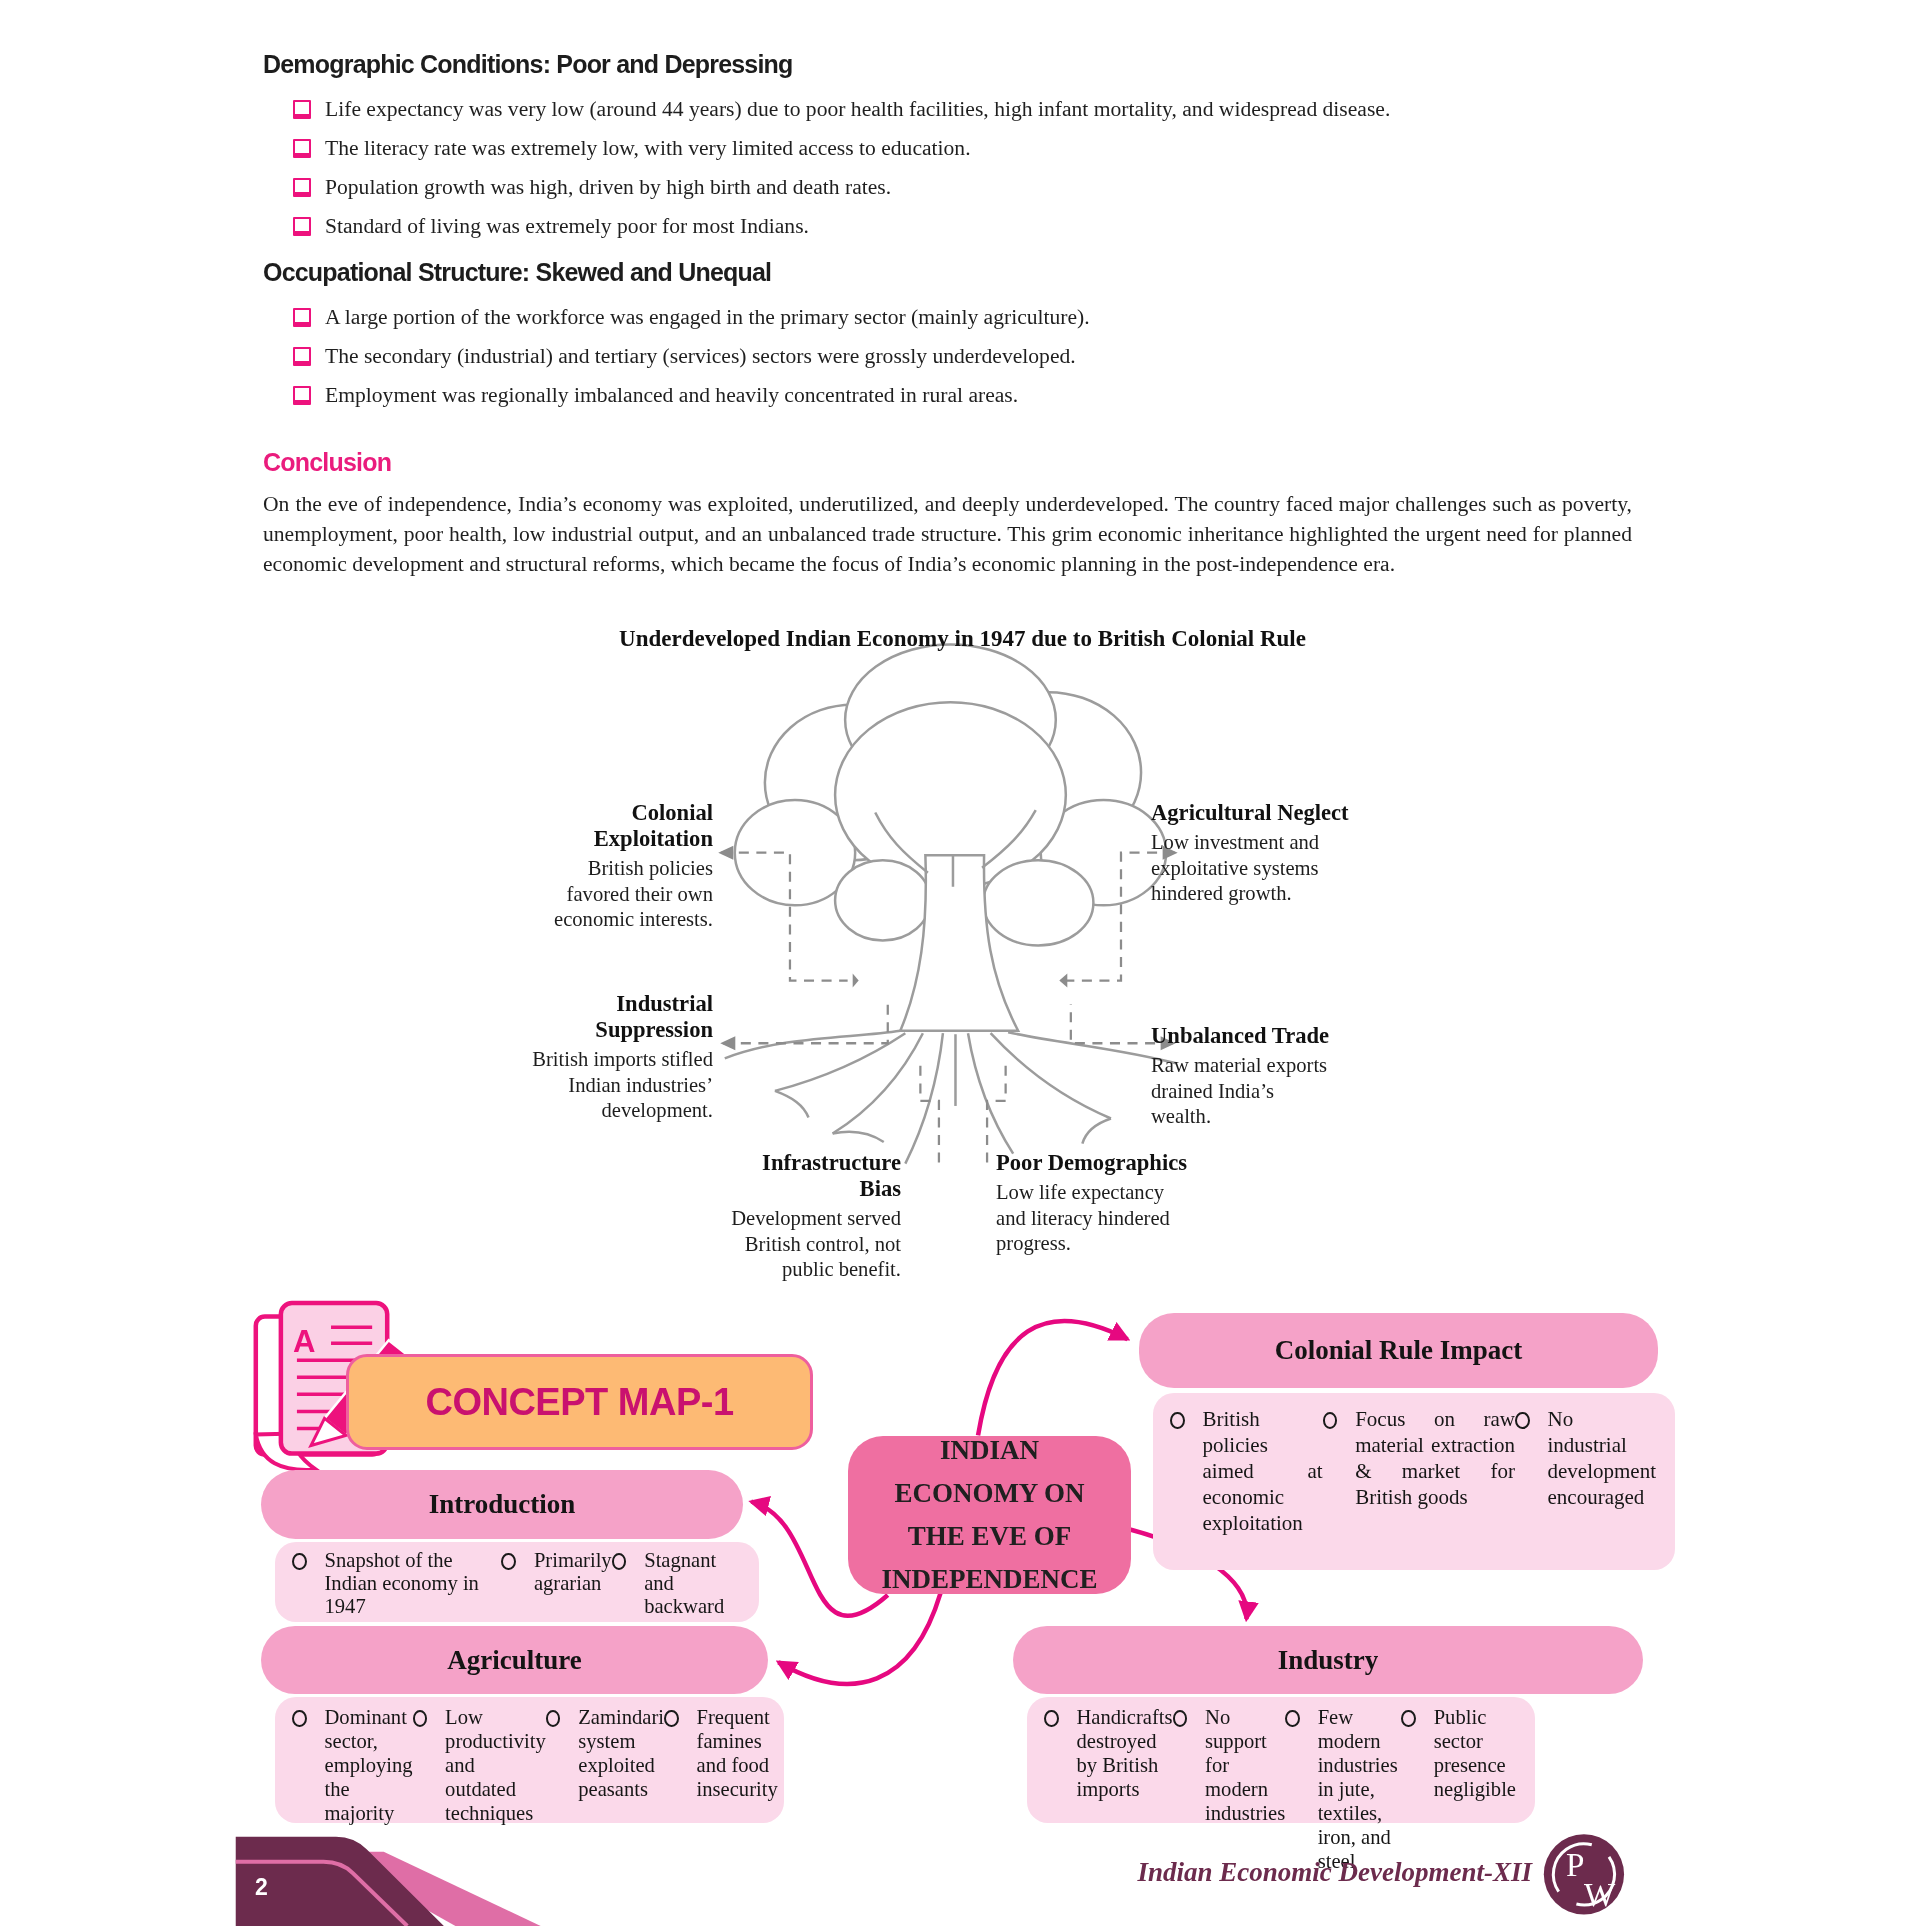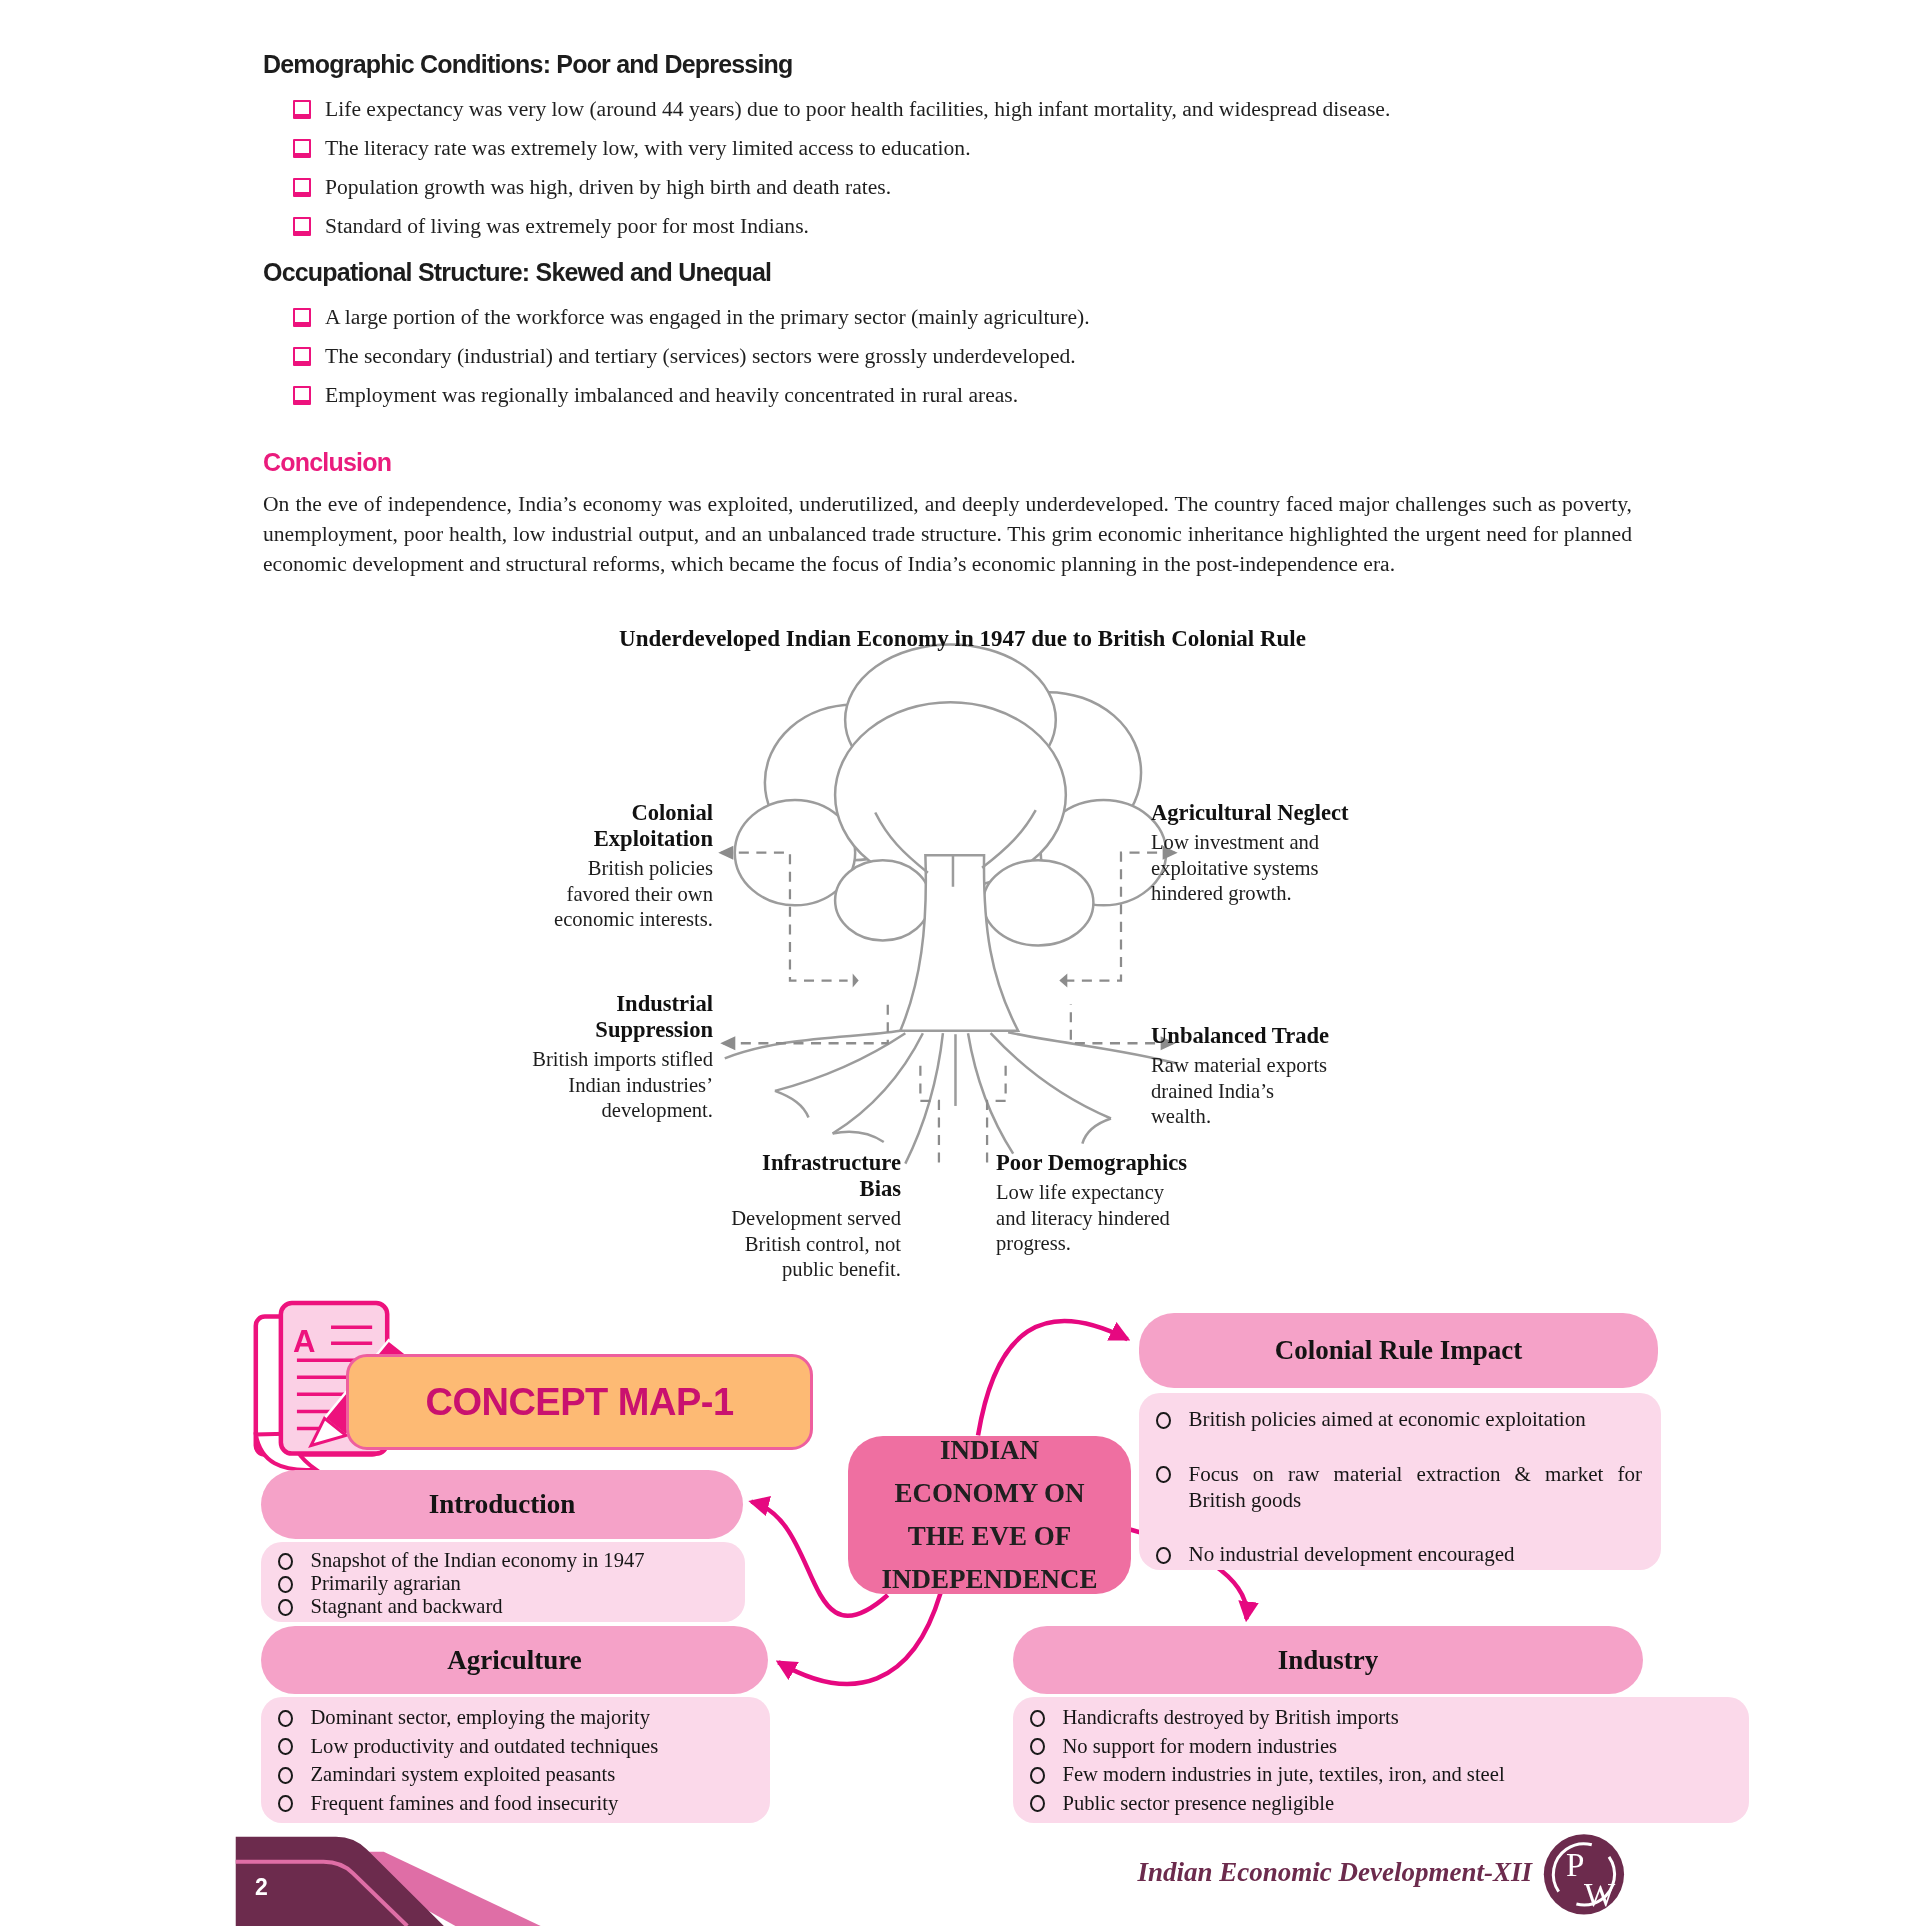--- a/index.html
+++ b/index.html
@@ -23,21 +23,21 @@
   .tal-r{text-align:right;}
   .tal-l{text-align:left;}
   
   .banner{background:#fdba74;border:3.5px solid #EE5F9E;border-radius:21px;
           display:flex;align-items:center;justify-content:center;}
   .banner-text{font-family:"Liberation Sans","DejaVu Sans",sans-serif;font-weight:bold;
                font-size:38px;letter-spacing:-0.5px;color:#C9116F;white-space:nowrap;}
   .cbox-h{background:#F5A2C8;border-radius:35px;display:flex;align-items:center;justify-content:center;
           font-weight:bold;font-size:27px;color:#141414;}
   .cbox-b{background:#FBD9EA;border-radius:21px;box-sizing:border-box;padding:13px 19px 3px 17px;
-          display:flex;flex-direction:column;}
+          display:flex;flex-direction:row;margin-left:14px;}
   .citem{display:flex;align-items:flex-start;gap:18px;font-size:21px;line-height:26px;color:#161616;}
   .citem.just .ctext{text-align:justify;}
   .ctext{flex:1;}
   .ob{flex:none;width:10.5px;height:13px;border:2px solid #1a1a1a;border-radius:50%;margin-top:5.5px;}
   .cnode{background:#EF6FA1;border-radius:35px;display:flex;flex-direction:column;
          align-items:center;justify-content:center;gap:12px;}
   .cnode div{font-weight:bold;font-size:27px;color:#202020;white-space:nowrap;}
   
   .pageno{font-family:"Liberation Sans","DejaVu Sans",sans-serif;font-weight:bold;
           font-size:23px;color:#ffffff;}
@@ -278,21 +278,21 @@
     </div>
     <div class="citem" style="font-size:20.6px;line-height:24px;">
       <span class="ob" style="margin-top:4.5px;"></span>
       <span class="ctext">Frequent famines and food insecurity</span>
     </div>
   </div>
 
   <div class="abs cbox-h" style="left:1013px;top:1626px;width:630px;height:68px;">
     <span>Industry</span>
   </div>
-  <div class="abs cbox-b" style="left:1013px;top:1697px;width:736px;height:126px;justify-content:space-between;padding-top:8px;padding-bottom:8px;">
+  <div class="abs cbox-b" style="left:1013px;top:1697px;width:508px;height:126px;justify-content:space-between;padding-top:8px;padding-bottom:8px;">
     <div class="citem" style="font-size:20.6px;line-height:24px;">
       <span class="ob" style="margin-top:4.5px;"></span>
       <span class="ctext">Handicrafts destroyed by British imports</span>
     </div>
     <div class="citem" style="font-size:20.6px;line-height:24px;">
       <span class="ob" style="margin-top:4.5px;"></span>
       <span class="ctext">No support for modern industries</span>
     </div>
     <div class="citem" style="font-size:20.6px;line-height:24px;">
       <span class="ob" style="margin-top:4.5px;"></span>

